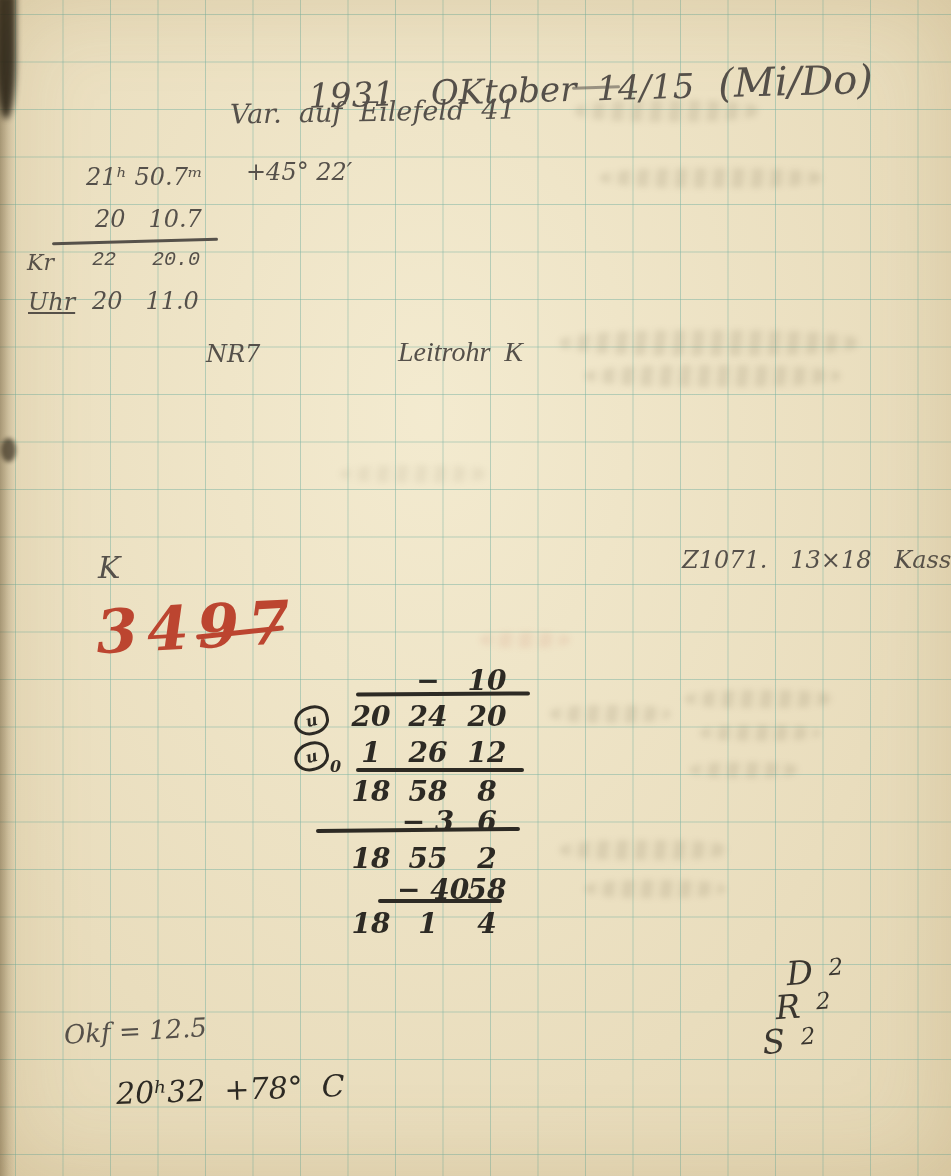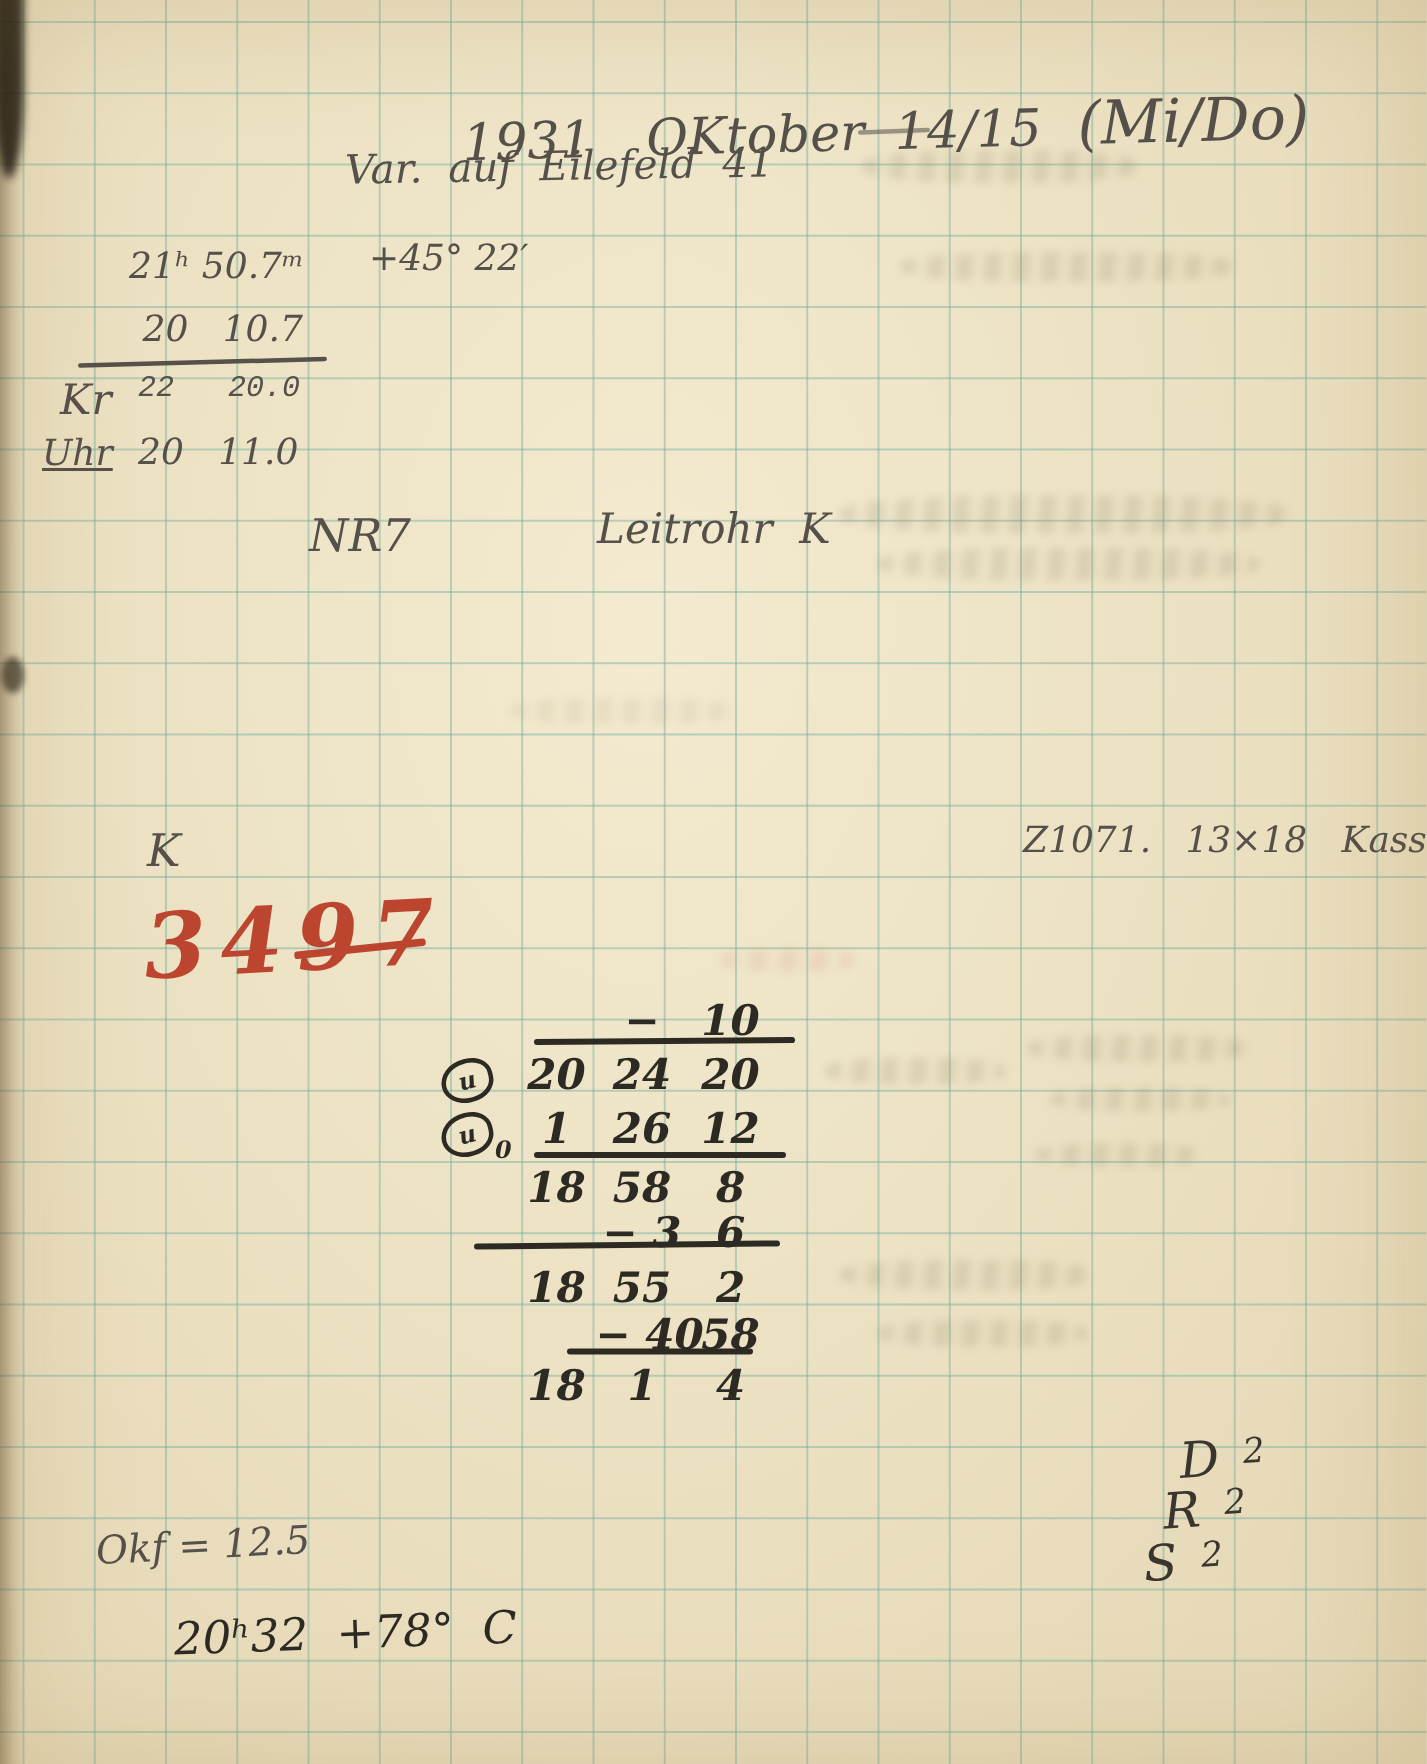--- a/index.html
+++ b/index.html
@@ -74,27 +74,27 @@
   <div class="hw" style="left:265px;top:24px;font-size:34px;transform:rotate(-1.5deg);">
     <span>1931</span><span style="display:inline-block;width:36px;"></span><span>OKtober</span><span style="display:inline-block;width:20px;"></span><span>14/15</span><span style="display:inline-block;width:24px;"></span><span style="font-size:40px;">(Mi/Do)</span>
   </div>
   <div class="rule thin" style="left:572px;top:86px;width:48px;opacity:.55;transform:rotate(-2deg);"></div>
   <div class="hw" style="left:230px;top:96px;font-size:27px;transform:rotate(-1deg);">Var.  auf  Eilefeld  41</div>
 
   <div class="hw" style="left:86px;top:163px;font-size:24px;">21ʰ 50.7ᵐ</div>
   <div class="hw" style="left:246px;top:158px;font-size:24px;">+45° 22′</div>
   <div class="hw" style="left:95px;top:205px;font-size:24px;">20   10.7</div>
   <div class="rule thin" style="left:52px;top:240px;width:166px;transform:rotate(-1.5deg);"></div>
-  <div class="hw" style="left:40px;top:250px;font-size:28px;">Kr</div>
+  <div class="hw" style="left:27px;top:250px;font-size:22px;">Kr</div>
   <div class="hw" style="left:92px;top:248px;font-size:20px;font-family:Liberation Mono, monospace;">22   20.0</div>
   <div class="hw" style="left:28px;top:288px;font-size:24px;text-decoration:underline;">Uhr</div>
   <div class="hw" style="left:92px;top:287px;font-size:24px;">20   11.0</div>
 
-  <div class="hw" style="left:206px;top:340px;font-size:30px;">NR7</div>
-  <div class="hw" style="left:398px;top:336px;font-size:28px;">Leitrohr  K</div>
+  <div class="hw" style="left:206px;top:340px;font-size:24px;">NR7</div>
+  <div class="hw" style="left:398px;top:336px;font-size:28px;font-family:Liberation Serif, serif;">Leitrohr  K</div>
 
   <div class="hw" style="left:98px;top:550px;font-size:30px;">K</div>
   <div class="hw" style="left:682px;top:546px;font-size:24px;">Z1071.   13×18   Kass 1</div>
 
   <div class="hw red" style="left:96px;top:592px;font-size:60px;font-weight:bold;letter-spacing:9px;transform:rotate(-3deg);">3497</div>
   <div class="rule" style="left:196px;top:630px;width:88px;height:5px;background:#bc4530;transform:rotate(-6deg);"></div>
 
   <div class="calc">
     <div class="crow" style="top:44px;">
       <span class="c symcell"></span>

